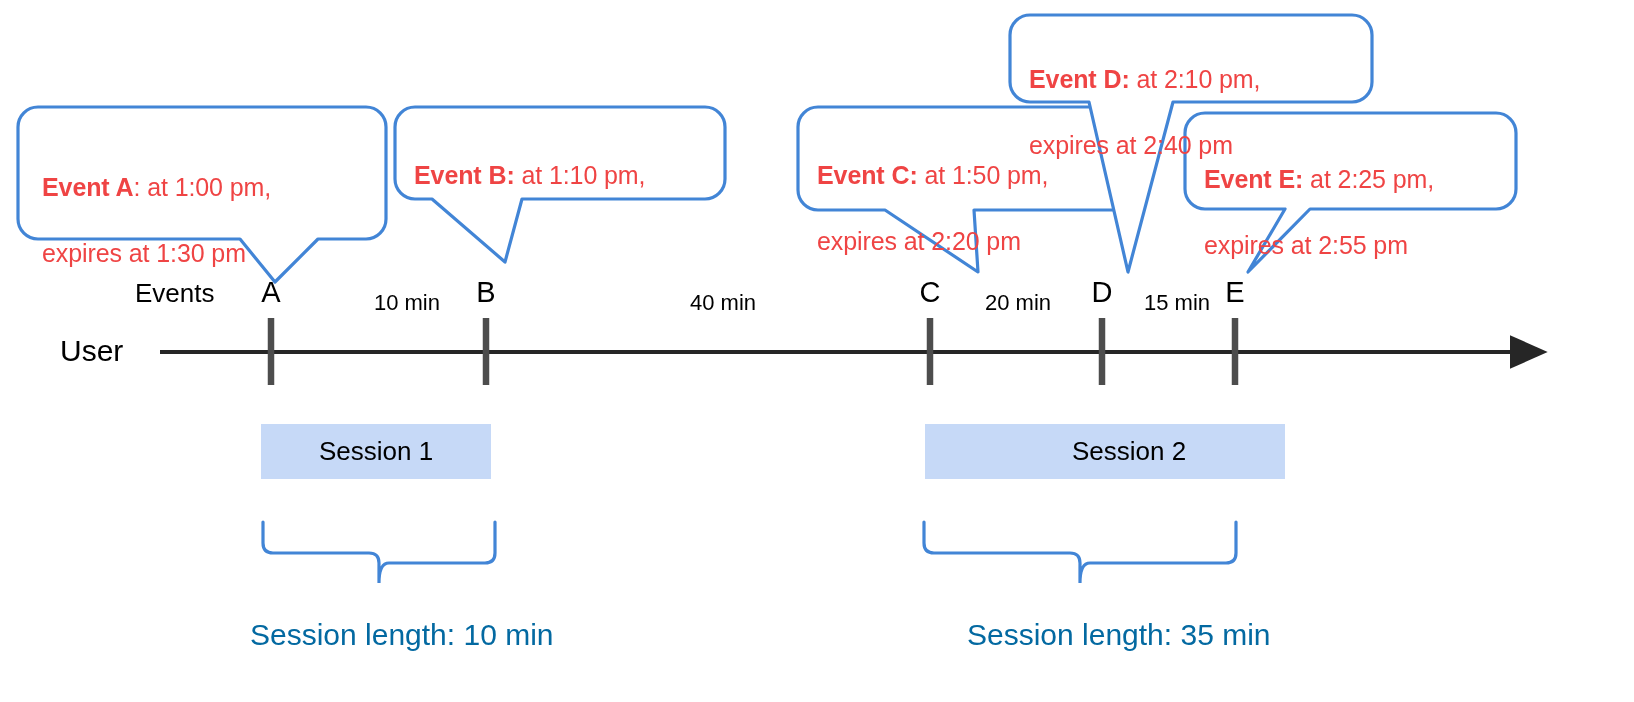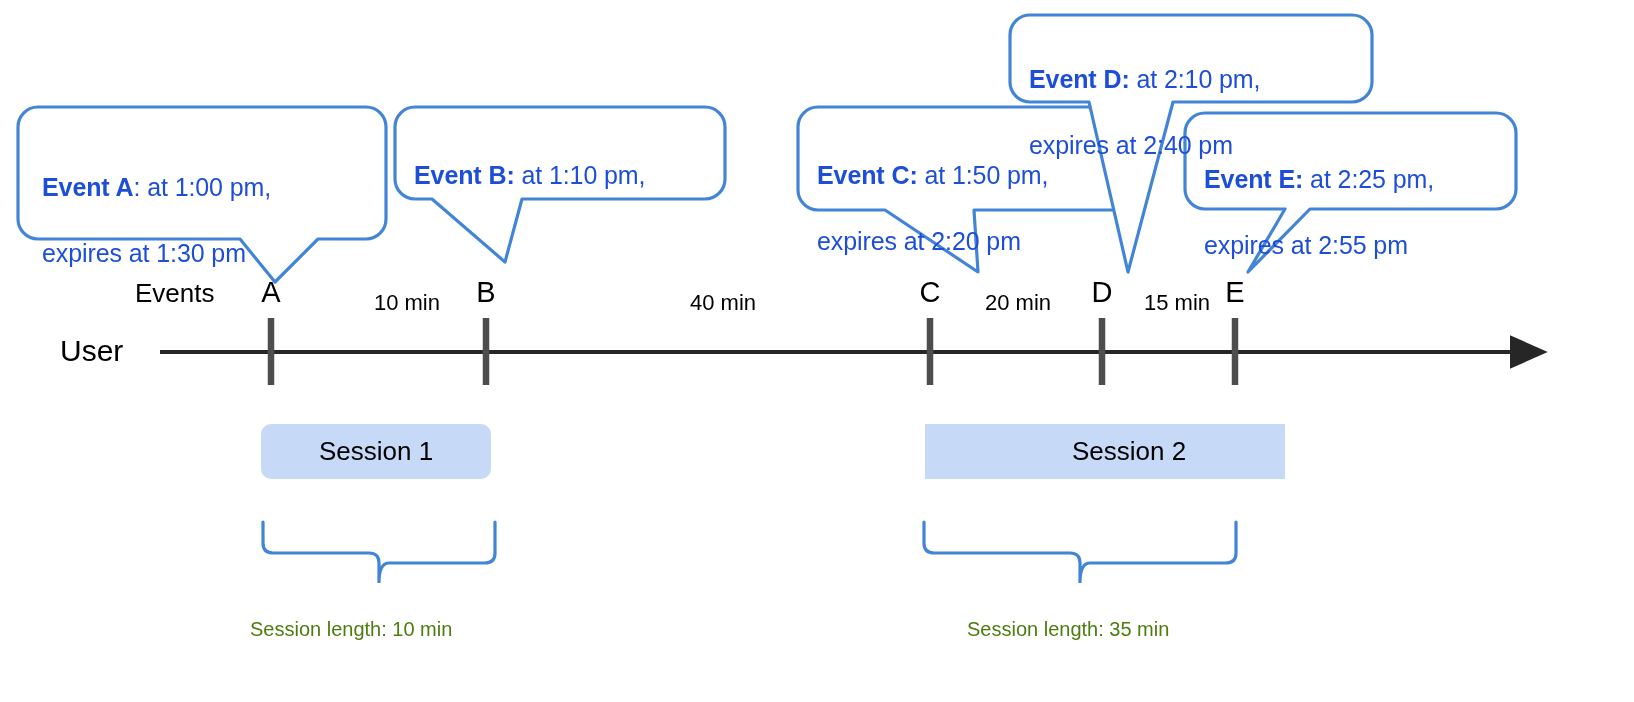--- a/index.html
+++ b/index.html
@@ -7,21 +7,21 @@
        font-family:"Liberation Sans","DejaVu Sans",sans-serif;
        -webkit-font-smoothing:antialiased;}
   #stage{position:relative;width:1634px;height:702px;background:#fff;}
   svg.layer{position:absolute;left:0;top:0;width:1634px;height:702px;}
 
   
   .callout-text{
     position:absolute;
     font-size:25px;
     line-height:33px;
-    color:#1d4ed8;
+    color:#ef4444;
     white-space:pre-line;
     letter-spacing:-0.1px;
   }
   .callout-text b{font-weight:bold;}
 
   .axis-label{
     position:absolute;
     font-size:30px;
     color:#000;
     white-space:nowrap;
@@ -49,22 +49,22 @@
   .session-box{
     position:absolute;
     display:flex;
     align-items:center;
     justify-content:center;
     font-size:26px;
     color:#000;
   }
   .session-len{
     position:absolute;
-    font-size:20px;
-    color:#4d7c0f;
+    font-size:30px;
+    color:#0369a1;
     white-space:nowrap;
   }
 </style>
 </head>
 <body>
 
 <div id="stage">
 
   <svg class="layer" viewBox="0 0 1634 702">
 
@@ -177,21 +177,21 @@
   <div class="tick-label" style="left:466px; top:276px; width:40px;">B</div>
   <div class="tick-label" style="left:910px; top:276px; width:40px;">C</div>
   <div class="tick-label" style="left:1082px; top:276px; width:40px;">D</div>
   <div class="tick-label" style="left:1215px; top:276px; width:40px;">E</div>
 
   <div class="interval-label" style="left:330px; top:290px; width:110px;text-align:right;">10 min</div>
   <div class="interval-label" style="left:668px; top:290px; width:110px;">40 min</div>
   <div class="interval-label" style="left:963px; top:290px; width:110px;">20 min</div>
   <div class="interval-label" style="left:1127px; top:290px; width:100px;">15 min</div>
 
-  <div class="session-box" style="left:261px; top:424px; width:230px; height:55px; background:#c6d9f7;border-radius:10px;">
+  <div class="session-box" style="left:261px; top:424px; width:230px; height:55px; background:#c6d9f7;">
     <span>Session 1</span>
   </div>
   <div class="session-box" style="left:925px; top:424px; width:312px; height:55px; background:#c6d9f7;padding-left:48px;">
     <span>Session 2</span>
   </div>
 
   <div class="session-len" style="left:250px; top:618px;">Session length: 10 min</div>
   <div class="session-len" style="left:967px; top:618px;">Session length: 35 min</div>
 
 </div>

